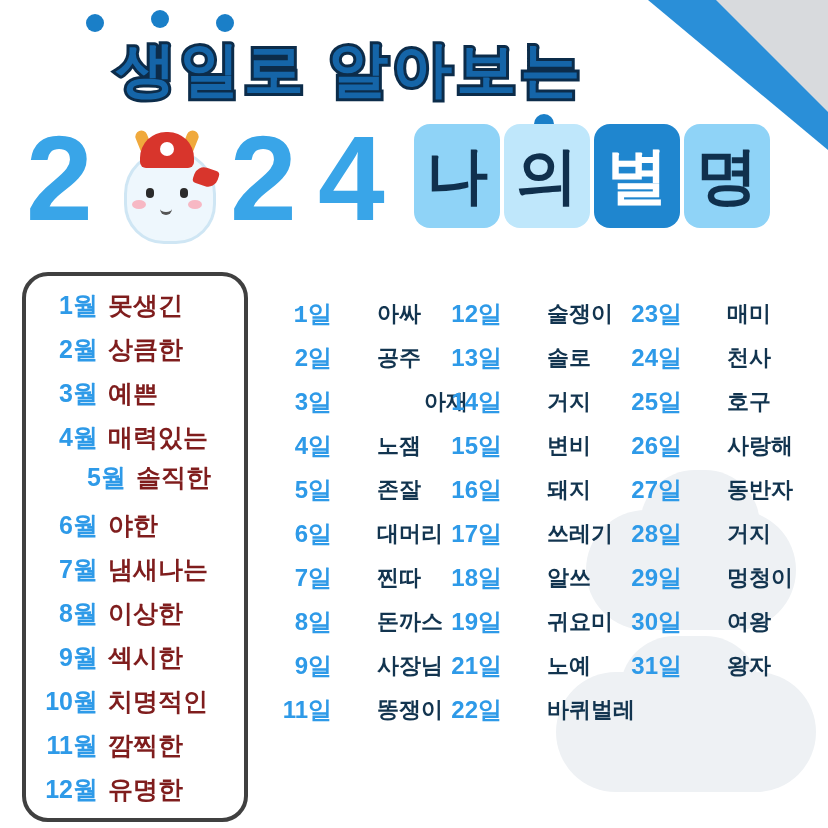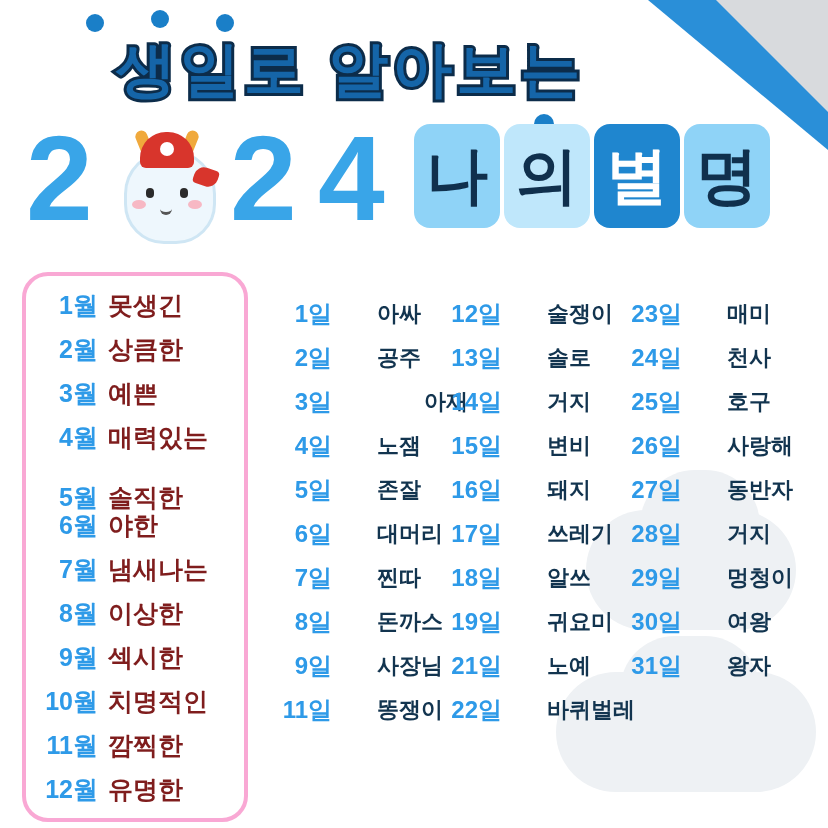--- a/index.html
+++ b/index.html
@@ -92,21 +92,21 @@
   
   .cloud{position:absolute;background:#eef1f4;border-radius:60px;}
   .c1{left:586px;top:510px;width:210px;height:120px;}
   .c2{left:640px;top:470px;width:120px;height:110px;border-radius:60px;}
   .c3{left:556px;top:672px;width:260px;height:120px;}
   .c4{left:620px;top:636px;width:140px;height:110px;}
 
   
   .monthbox{
     position:absolute;left:22px;top:272px;width:218px;height:542px;
-    border:4px solid #f9a8d4;border-radius:26px;background:transparent;
+    border:4px solid #404040;border-radius:26px;background:transparent;
   }
   .mrow{
     position:absolute;left:0;width:218px;height:42px;display:flex;align-items:center;
   }
   .mnum{width:72px;text-align:right;padding-right:10px;color:#2e9ae8;font-size:25px;font-weight:bold;}
   .mname{color:#7f1d1d;font-size:25px;font-weight:bold;white-space:nowrap;}
 
   
   .daycol{position:absolute;top:292px;}
   .dc1{left:270px;}
@@ -176,21 +176,21 @@
         <span class="mname">상큼한</span>
       </div>
       <div class="mrow" style="top: 96px;">
         <span class="mnum">3월</span>
         <span class="mname">예쁜</span>
       </div>
       <div class="mrow" style="top: 140px;">
         <span class="mnum">4월</span>
         <span class="mname">매력있는</span>
       </div>
-      <div class="mrow" style="top: 200px;">
+      <div class="mrow" style="top: 180px; padding-left: 28px;">
         <span class="mnum">5월</span>
         <span class="mname">솔직한</span>
       </div>
       <div class="mrow" style="top: 228px;">
         <span class="mnum">6월</span>
         <span class="mname">야한</span>
       </div>
       <div class="mrow" style="top: 272px;">
         <span class="mnum">7월</span>
         <span class="mname">냄새나는</span>
@@ -211,21 +211,21 @@
         <span class="mnum">11월</span>
         <span class="mname">깜찍한</span>
       </div>
       <div class="mrow" style="top: 492px;">
         <span class="mnum">12월</span>
         <span class="mname">유명한</span>
       </div>
     </div>
 
   <div class="daycol dc1" id="dc1">
-      <div class="drow" style="height: 44px;">
+      <div class="drow" style="height: 44px; font-family: Liberation Mono, monospace;">
         <span class="dnum">1일</span>
         <span class="dname">아싸</span>
       </div>
       <div class="drow" style="height: 44px;">
         <span class="dnum">2일</span>
         <span class="dname">공주</span>
       </div>
       <div class="drow" style="height: 44px; gap: 47px;">
         <span class="dnum">3일</span>
         <span class="dname">아재</span>

